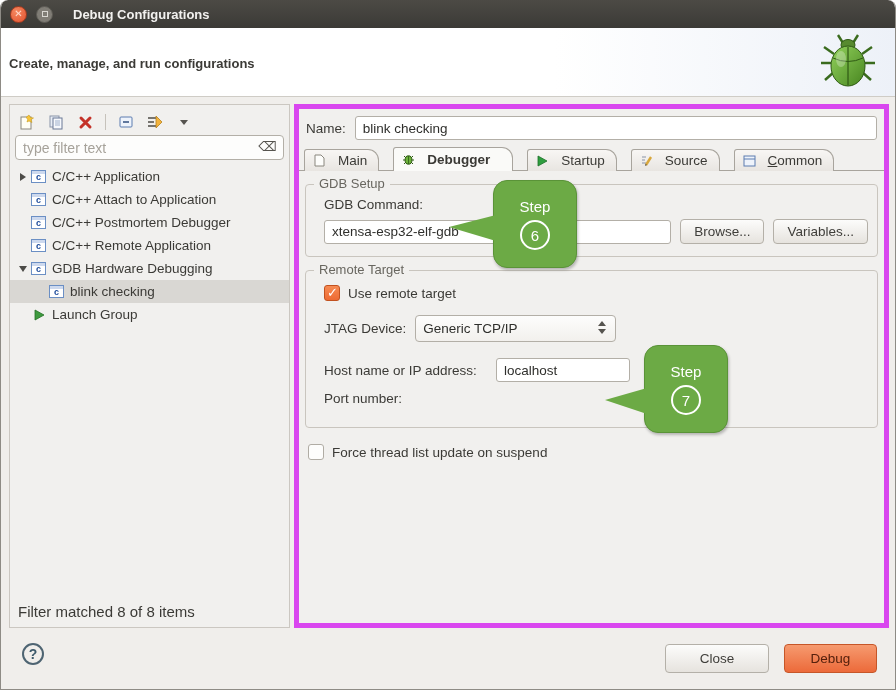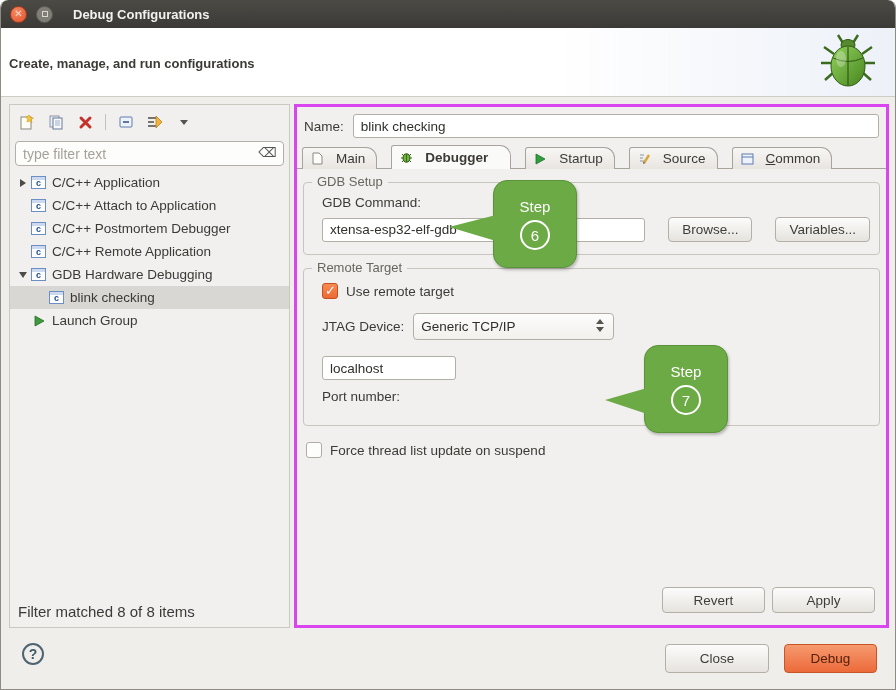--- a/index.html
+++ b/index.html
@@ -14,28 +14,28 @@
   .tb-min .sq { width:6px; height:6px; border:1px solid #d9d7d2; }
   .tb-title { color:#f2f1ef; font-size:13px; font-weight:bold; margin-left:20px; }
 
   
   .header { position:absolute; top:28px; left:0; right:0; height:69px; background:linear-gradient(90deg,#ffffff 62%,#edf1f8); border-bottom:1px solid #cfccc6; }
   .header-title { position:absolute; left:8px; top:28px; font-size:13px; font-weight:bold; color:#3b3a36; }
   .header-bug { position:absolute; right:18px; top:4px; }
 
   
   .left-panel { position:absolute; left:8px; top:104px; width:281px; height:524px; background:#f1f0ee; border:1px solid #cbc7c1; }
-  .right-panel { position:absolute; left:293px; top:104px; width:595px; height:524px; background:#f1f0ee; border:3px solid #d946ef; }
+  .right-panel { position:absolute; left:293px; top:104px; width:595px; height:524px; background:#f1f0ee; border:5px solid #d946ef; }
 
   
   .lp-toolbar { height:30px; display:flex; align-items:center; gap:11px; padding:4px 8px 0; }
   .lp-toolbar .sep { width:1px; height:16px; background:#c6c2bb; }
   .tool { width:18px; height:18px; display:flex; align-items:center; justify-content:center; }
 
-  .lp-filter { margin:6px 5px 2px; position:relative;border-radius:8px; }
+  .lp-filter { margin:0 5px 2px; position:relative;border-radius:8px; }
   .lp-filter input { width:100%; height:25px; border:1px solid #b3afa7; border-radius:4px; background:#fdfdfc; padding:0 24px 0 7px; font-size:14px; color:#3c3b37; font-family:inherit; }
   .lp-filter input::placeholder { color:#a6a29a; }
   .clear-ic { position:absolute; right:7px; top:4px; font-size:13px; color:#56544f; }
 
   
   .tree { margin-top:5px; }
   .trow { height:23px; display:flex; align-items:center; font-size:13.5px; color:#3b3a36; cursor:default; }
   .trow.sel { background:#d9d7d3; }
   .exp { width:16px; margin-left:5px; display:flex; justify-content:center; }
   .tri-r { width:0; height:0; border-left:6px solid #4c4b47; border-top:4px solid transparent; border-bottom:4px solid transparent; }
@@ -56,21 +56,21 @@
   .tab.selected { height:24px; background:#fafaf8; font-weight:bold; padding-right:22px; }
   .mnemonic::first-letter { text-decoration:underline; }
 
   .tab-content { position:absolute; top:61px; left:0; right:0; bottom:0; border-top:1px solid #a8a49d; background:#f1f0ee; }
 
   .group { position:relative; margin:13px 6px 0; border:1px solid #c9c5be; border-radius:4px; padding:10px 9px 12px; }
   .group > .legend { position:absolute; top:-9px; left:8px; background:#f1f0ee; padding:0 5px; font-size:13px; color:#68665f; }
   .flabel { font-size:13.5px; color:#3b3a36; }
 
   .cmd-label { display:block; margin:2px 0 7px 9px; }
-  .cmd-row { display:flex; align-items:center; gap:23px; margin-left:9px; }
+  .cmd-row { display:flex; align-items:center; gap:9px; margin-left:9px; }
   .txt { height:24px; border:1px solid #b3afa7; border-radius:3px; background:#fff; padding:0 7px; font-size:13.5px; color:#2f2f2c; font-family:inherit; }
   .cmd-row input { width:366px; }
   .btn { height:25px; padding:0 13px; font-size:13.5px; color:#3f3e3a; background:linear-gradient(#fcfcfb,#e6e3de); border:1px solid #b4b0a8; border-radius:4px; font-family:inherit; }
 
   .cb-row { display:flex; align-items:center; gap:8px; }
   .cbox { width:16px; height:16px; border:1px solid #b0aca4; border-radius:3px; background:#fdfdfc; position:relative; flex:none; }
   .cbox.checked { background:linear-gradient(#f68b53,#ee6a33); border-color:#c2511f; }
   .cbox.checked::after { content:"✓"; position:absolute; left:2px; top:-1px; color:#fff; font-size:13px; font-weight:bold; }
 
   .rt-check { margin:4px 0 14px 9px; }
@@ -325,36 +325,33 @@
           <span class="flabel">JTAG Device:</span>
           <div class="combo">
             <span>Generic TCP/IP</span>
             <span class="spinner">
                 <span class="sp-up"></span>
                 <span class="sp-dn"></span>
               </span>
           </div>
         </div>
         <div class="host-row">
+          <span class="flabel">Host name or IP address:</span>
           <input class="txt" type="text" value="localhost" style="">
         </div>
         <div class="port-row">
           <span class="flabel">Port number:</span>
         </div>
       </div>
 
       <div class="cb-row force-row">
         <span class="cbox"></span>
         <span class="flabel">Force thread list update on suspend</span>
       </div>
 
-      <div class="rp-actions">
-        <button class="btn">Revert</button>
-        <button class="btn">Apply</button>
-      </div>
     </div>
   </div>
 
   <div class="callout co-6">
     <span class="pointer"></span>
     <span class="word">Step</span>
     <span class="num">6</span>
   </div>
   <div class="callout co-7">
     <span class="pointer"></span>

